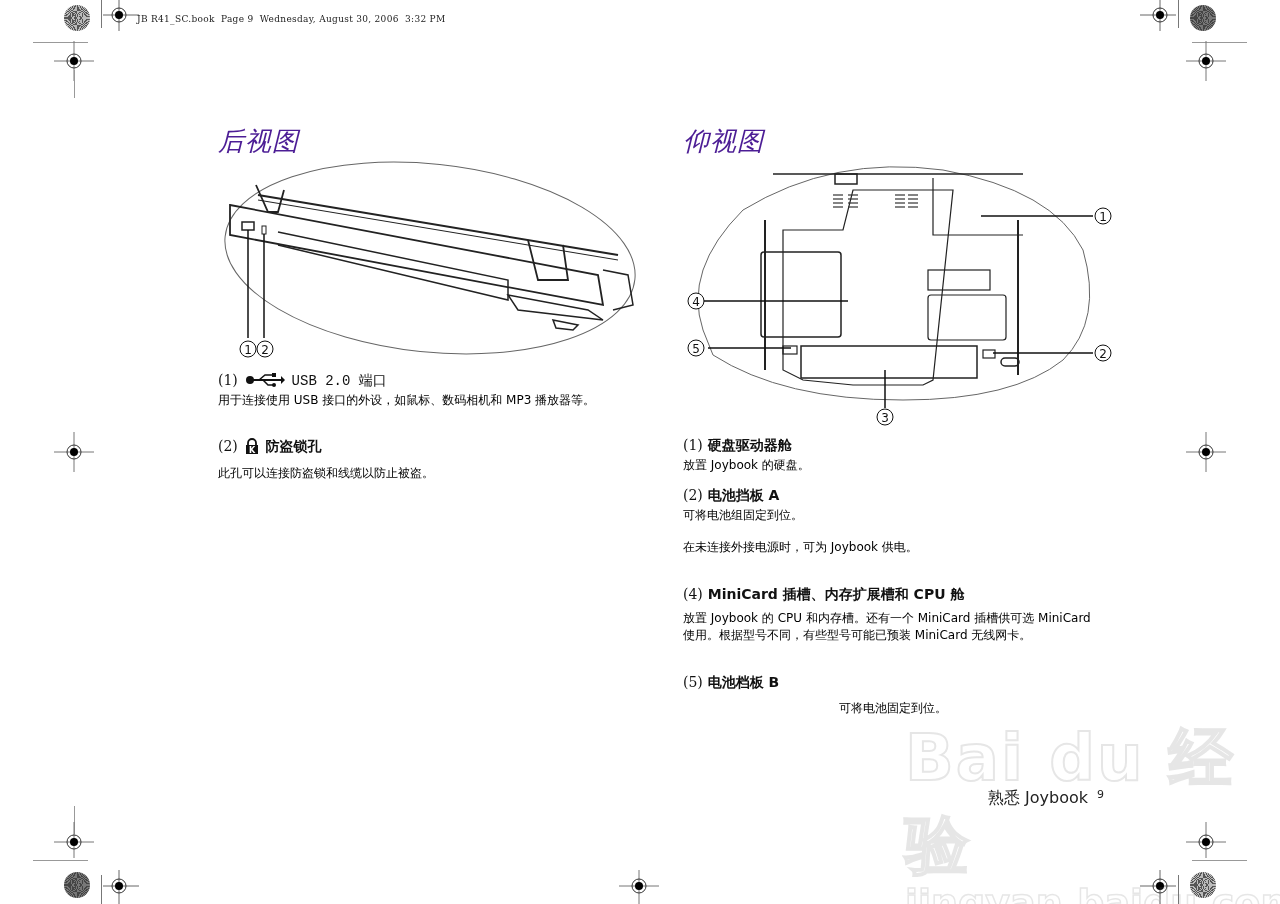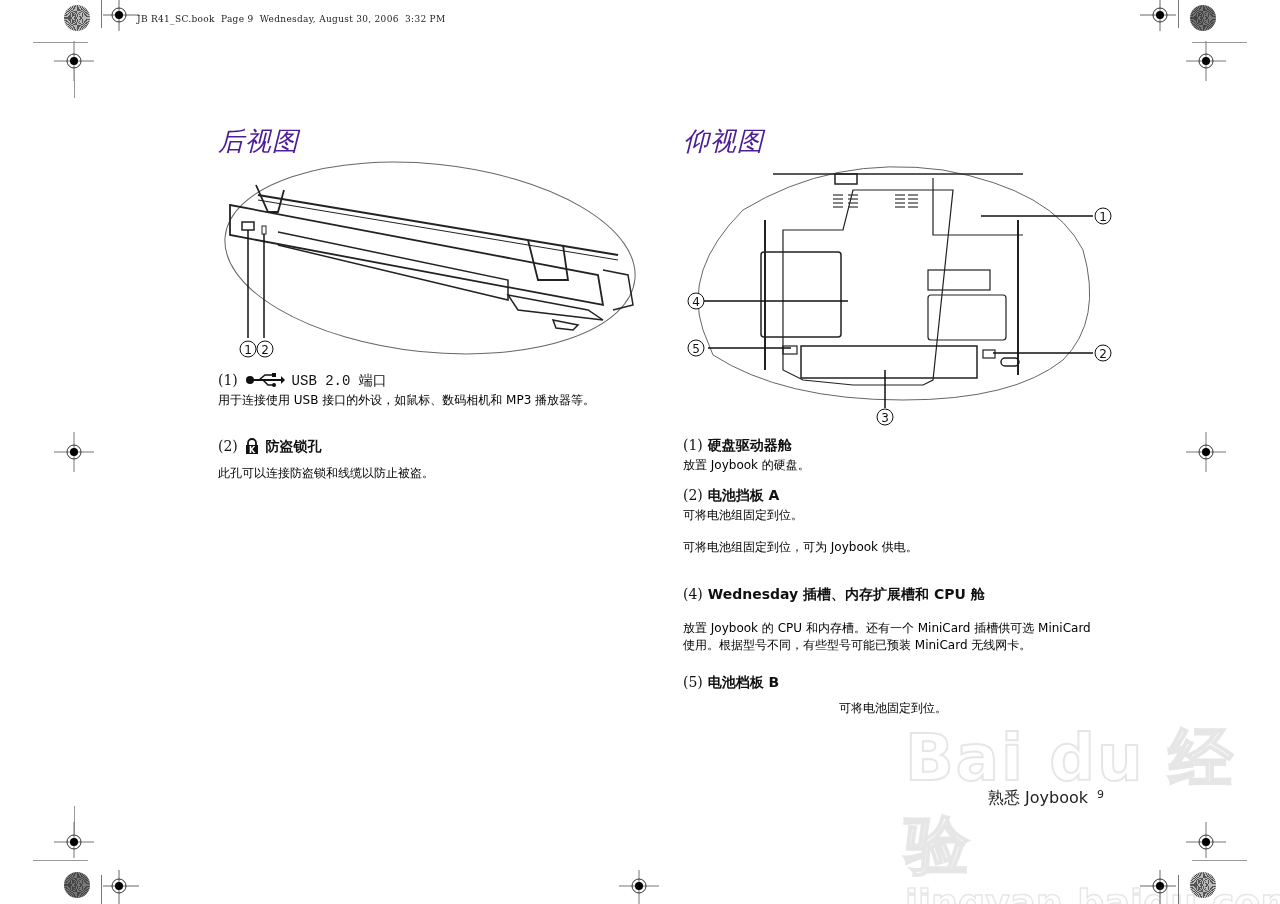--- a/index.html
+++ b/index.html
@@ -239,25 +239,25 @@
 
 <div class="abs" style="left:683px;top:437px;width:420px;">
   <div class="item-title"><span class="num">(1)</span> <span>硬盘驱动器舱</span></div>
   <div class="item-desc" style="margin-top:2px;">放置 Joybook 的硬盘。</div>
 </div>
 <div class="abs" style="left:683px;top:487px;width:420px;">
   <div class="item-title"><span class="num">(2)</span> <span>电池挡板 A</span></div>
   <div class="item-desc" style="margin-top:2px;">可将电池组固定到位。</div>
 </div>
 <div class="abs" style="left:683px;top:537px;width:420px;">
-  <div class="item-desc" style="margin-top:2px;">可将电池组固定到位，可为 Joybook 供电。</div>
+  <div class="item-desc" style="margin-top:2px;">在未连接外接电源时，可为 Joybook 供电。</div>
 </div>
 <div class="abs" style="left:683px;top:586px;width:420px;">
-  <div class="item-title"><span class="num">(4)</span> <span>Wednesday 插槽、内存扩展槽和 CPU 舱</span></div>
-  <div class="item-desc" style="margin-top:16px;width:410px;">放置 Joybook 的 CPU 和内存槽。还有一个 MiniCard 插槽供可选 MiniCard 使用。根据型号不同，有些型号可能已预装 MiniCard 无线网卡。</div>
+  <div class="item-title"><span class="num">(4)</span> <span>MiniCard 插槽、内存扩展槽和 CPU 舱</span></div>
+  <div class="item-desc" style="margin-top:6px;width:410px;">放置 Joybook 的 CPU 和内存槽。还有一个 MiniCard 插槽供可选 MiniCard 使用。根据型号不同，有些型号可能已预装 MiniCard 无线网卡。</div>
 </div>
 <div class="abs" style="left:683px;top:674px;width:420px;">
   <div class="item-title"><span class="num">(5)</span> <span>电池档板 B</span></div>
   <div class="item-desc" style="margin-top:8px;text-align:center;">可将电池固定到位。</div>
 </div>
 
 <div class="watermark">
   <div class="wm-big">Bai du 经验</div>
   <div class="wm-small">jingyan.baidu.com</div>
 </div>

